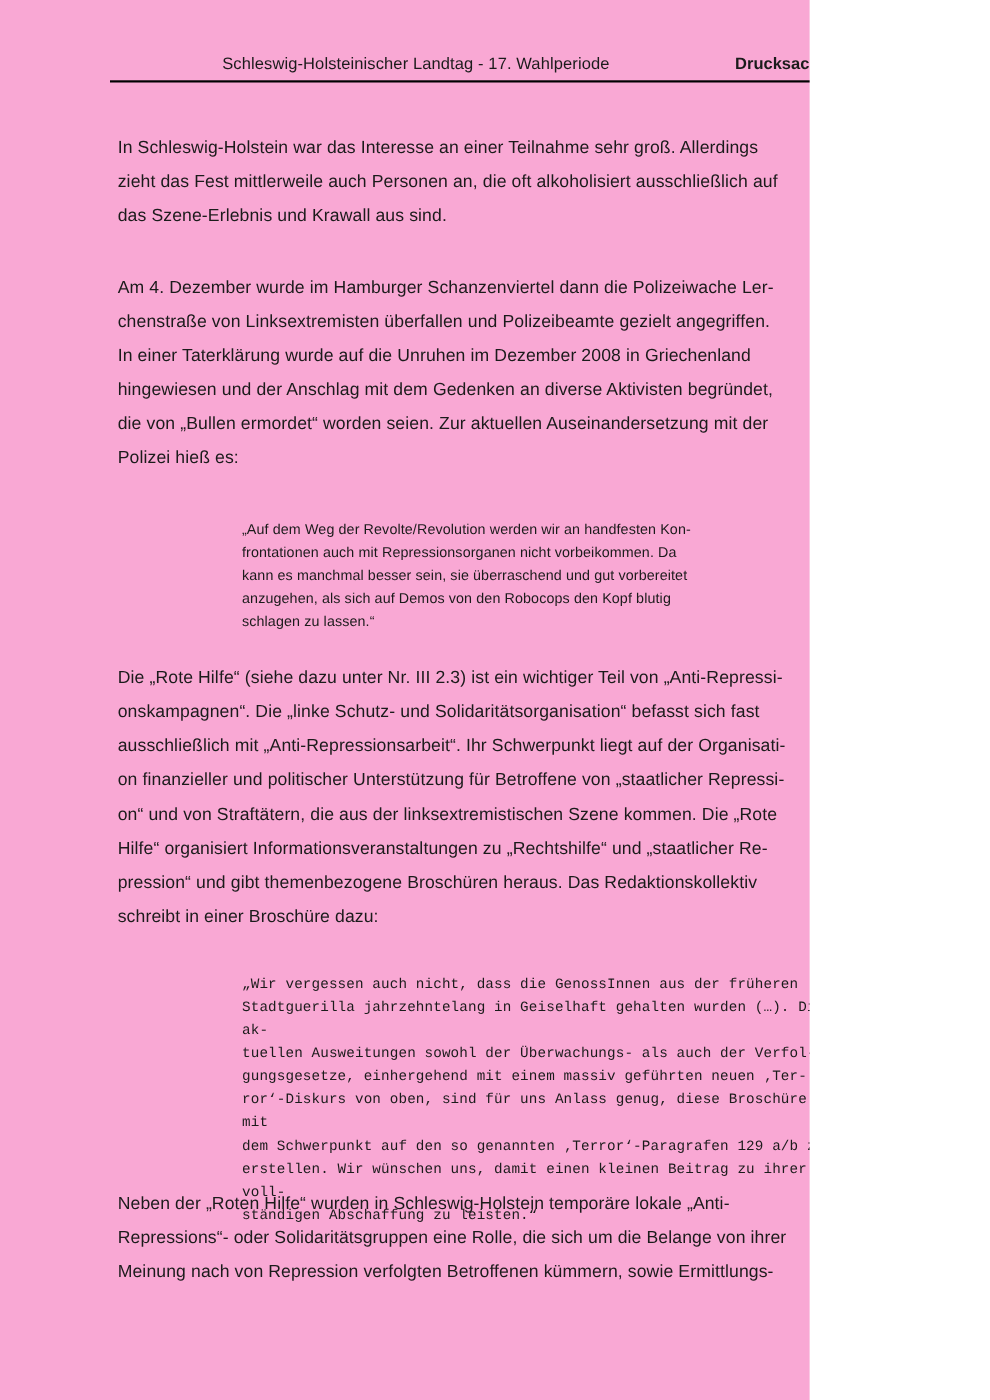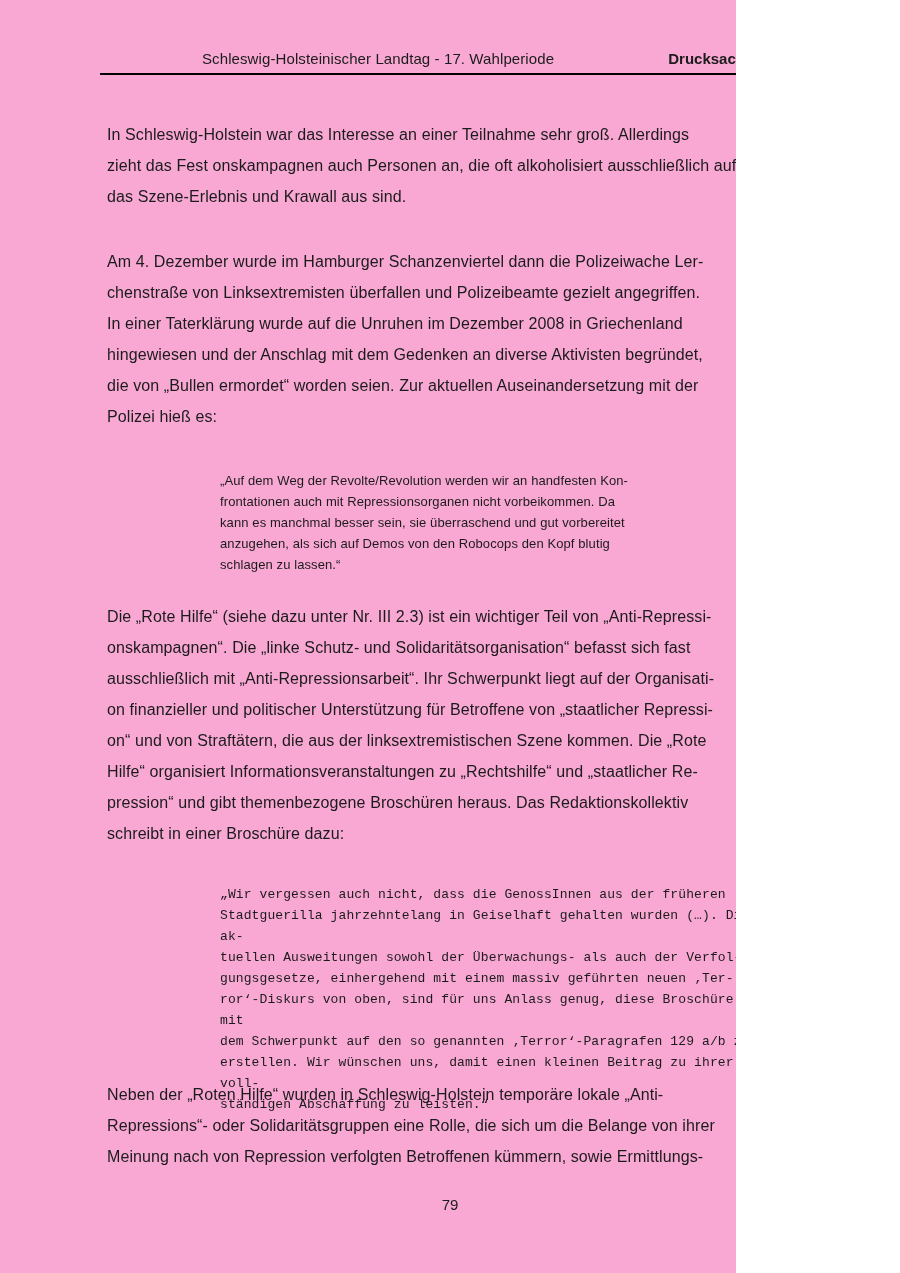--- a/index.html
+++ b/index.html
@@ -81,21 +81,21 @@
 <div class="page">
 
   <div class="header">
     <span class="h-left">Schleswig-Holsteinischer Landtag - 17. Wahlperiode</span>
     <span class="h-right">Drucksache 9/518</span>
   </div>
 
   <div class="rule"></div>
 
   <div class="para p1">In Schleswig-Holstein war das Interesse an einer Teilnahme sehr groß. Allerdings
-zieht das Fest onskampagnen auch Personen an, die oft alkoholisiert ausschließlich auf
+zieht das Fest mittlerweile auch Personen an, die oft alkoholisiert ausschließlich auf
 das Szene-Erlebnis und Krawall aus sind.</div>
 
   <div class="para p2">Am 4. Dezember wurde im Hamburger Schanzenviertel dann die Polizeiwache Ler-
 chenstraße von Linksextremisten überfallen und Polizeibeamte gezielt angegriffen.
 In einer Taterklärung wurde auf die Unruhen im Dezember 2008 in Griechenland
 hingewiesen und der Anschlag mit dem Gedenken an diverse Aktivisten begründet,
 die von „Bullen ermordet“ worden seien. Zur aktuellen Auseinandersetzung mit der
 Polizei hieß es:</div>
 
   <div class="quote q1">„Auf dem Weg der Revolte/Revolution werden wir an handfesten Kon-
@@ -119,15 +119,14 @@
 gungsgesetze, einhergehend mit einem massiv geführten neuen ‚Ter-
 ror‘-Diskurs von oben, sind für uns Anlass genug, diese Broschüre mit
 dem Schwerpunkt auf den so genannten ‚Terror‘-Paragrafen 129 a/b zu
 erstellen. Wir wünschen uns, damit einen kleinen Beitrag zu ihrer voll-
 ständigen Abschaffung zu leisten.“</div>
 
   <div class="para p4">Neben der „Roten Hilfe“ wurden in Schleswig-Holstein temporäre lokale „Anti-
 Repressions“- oder Solidaritätsgruppen eine Rolle, die sich um die Belange von ihrer
 Meinung nach von Repression verfolgten Betroffenen kümmern, sowie Ermittlungs-</div>
 
-  <div class="footer">79</div>
 
 </div>
 
 </body></html>

